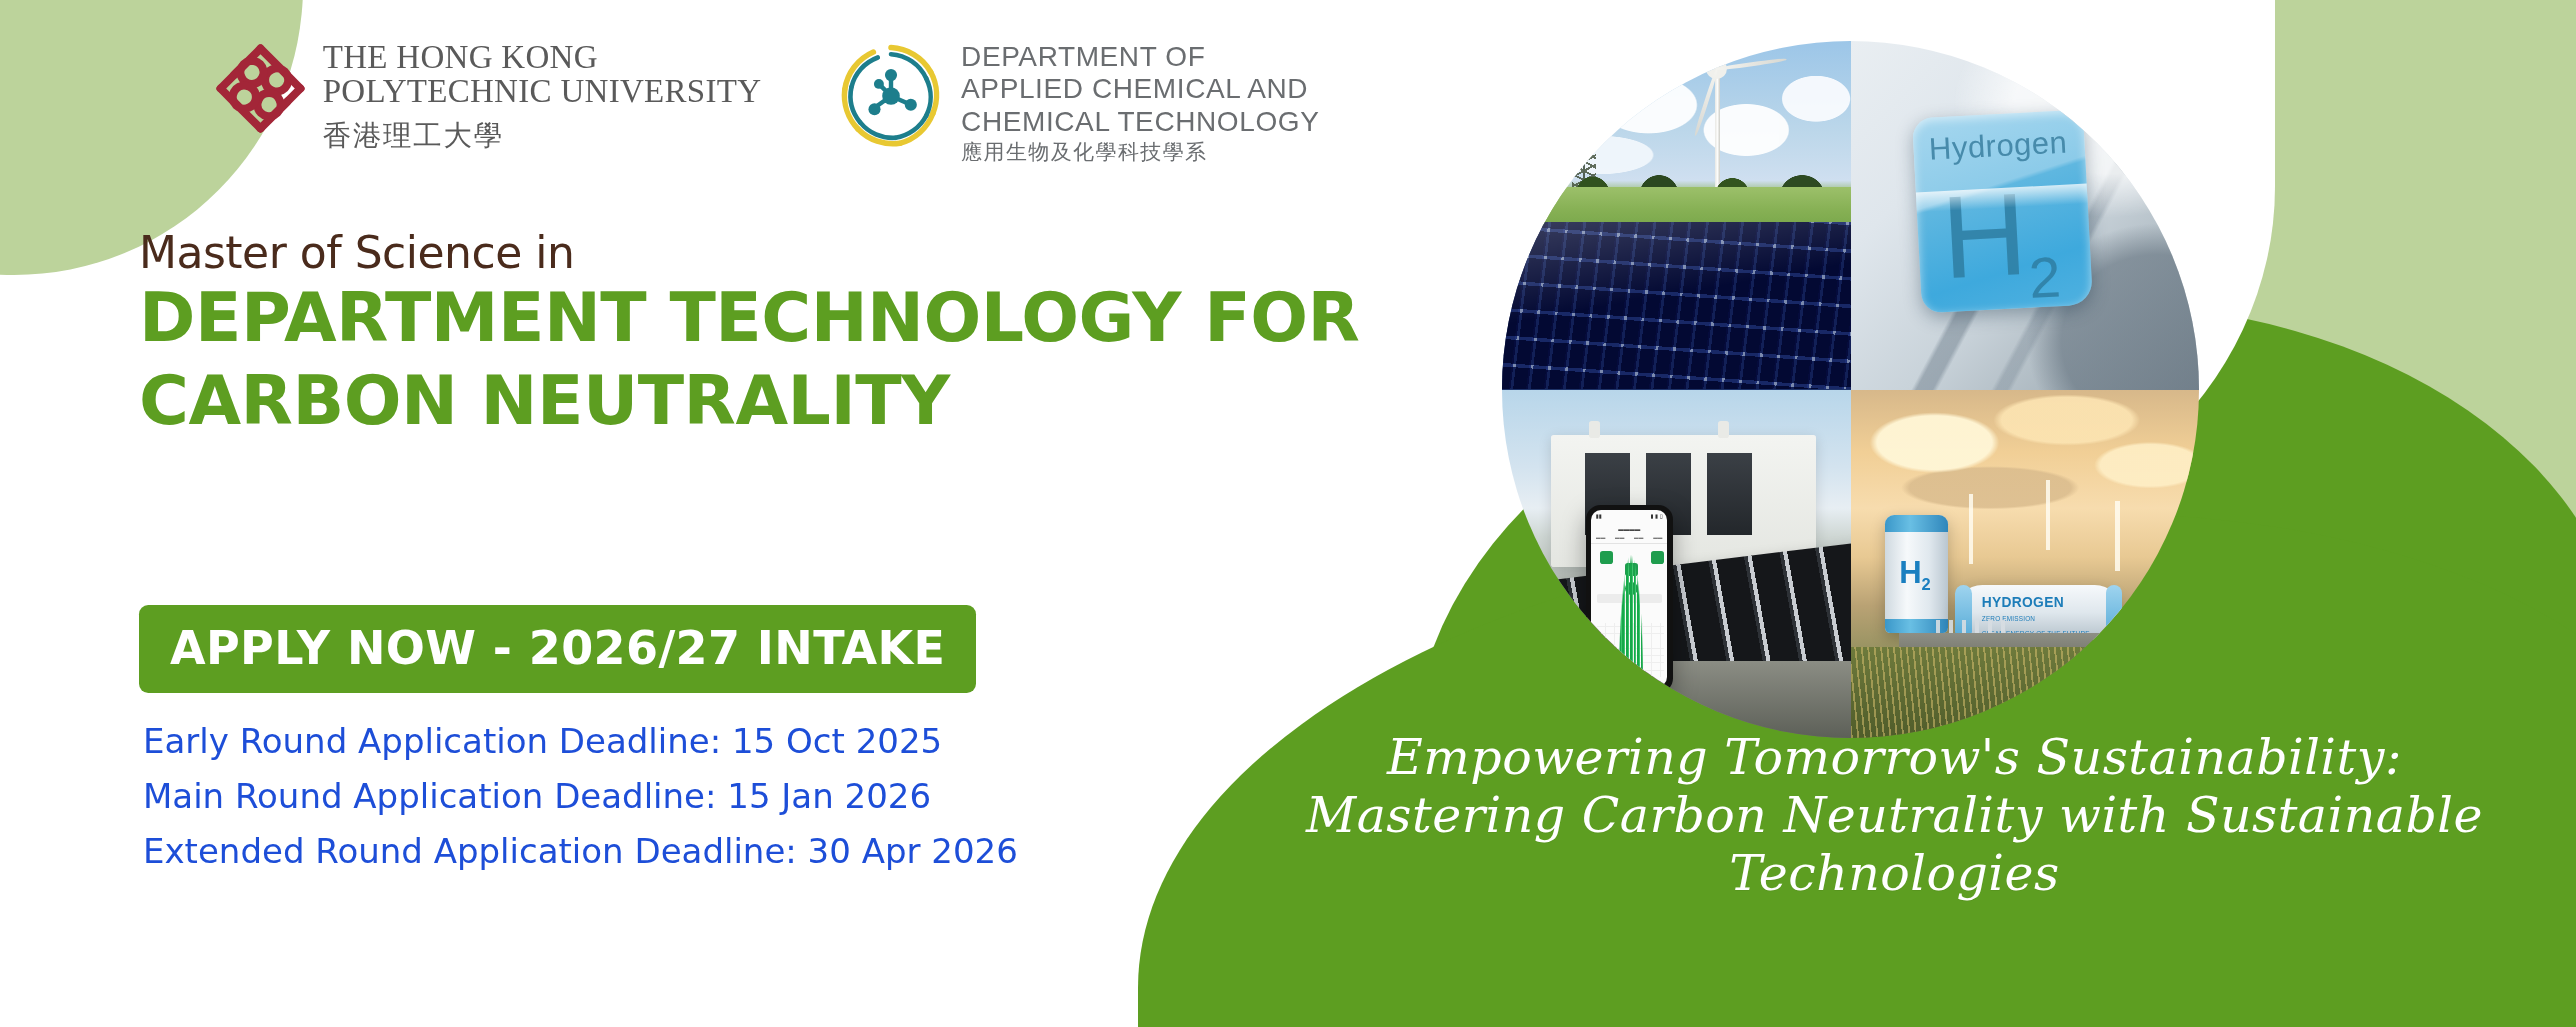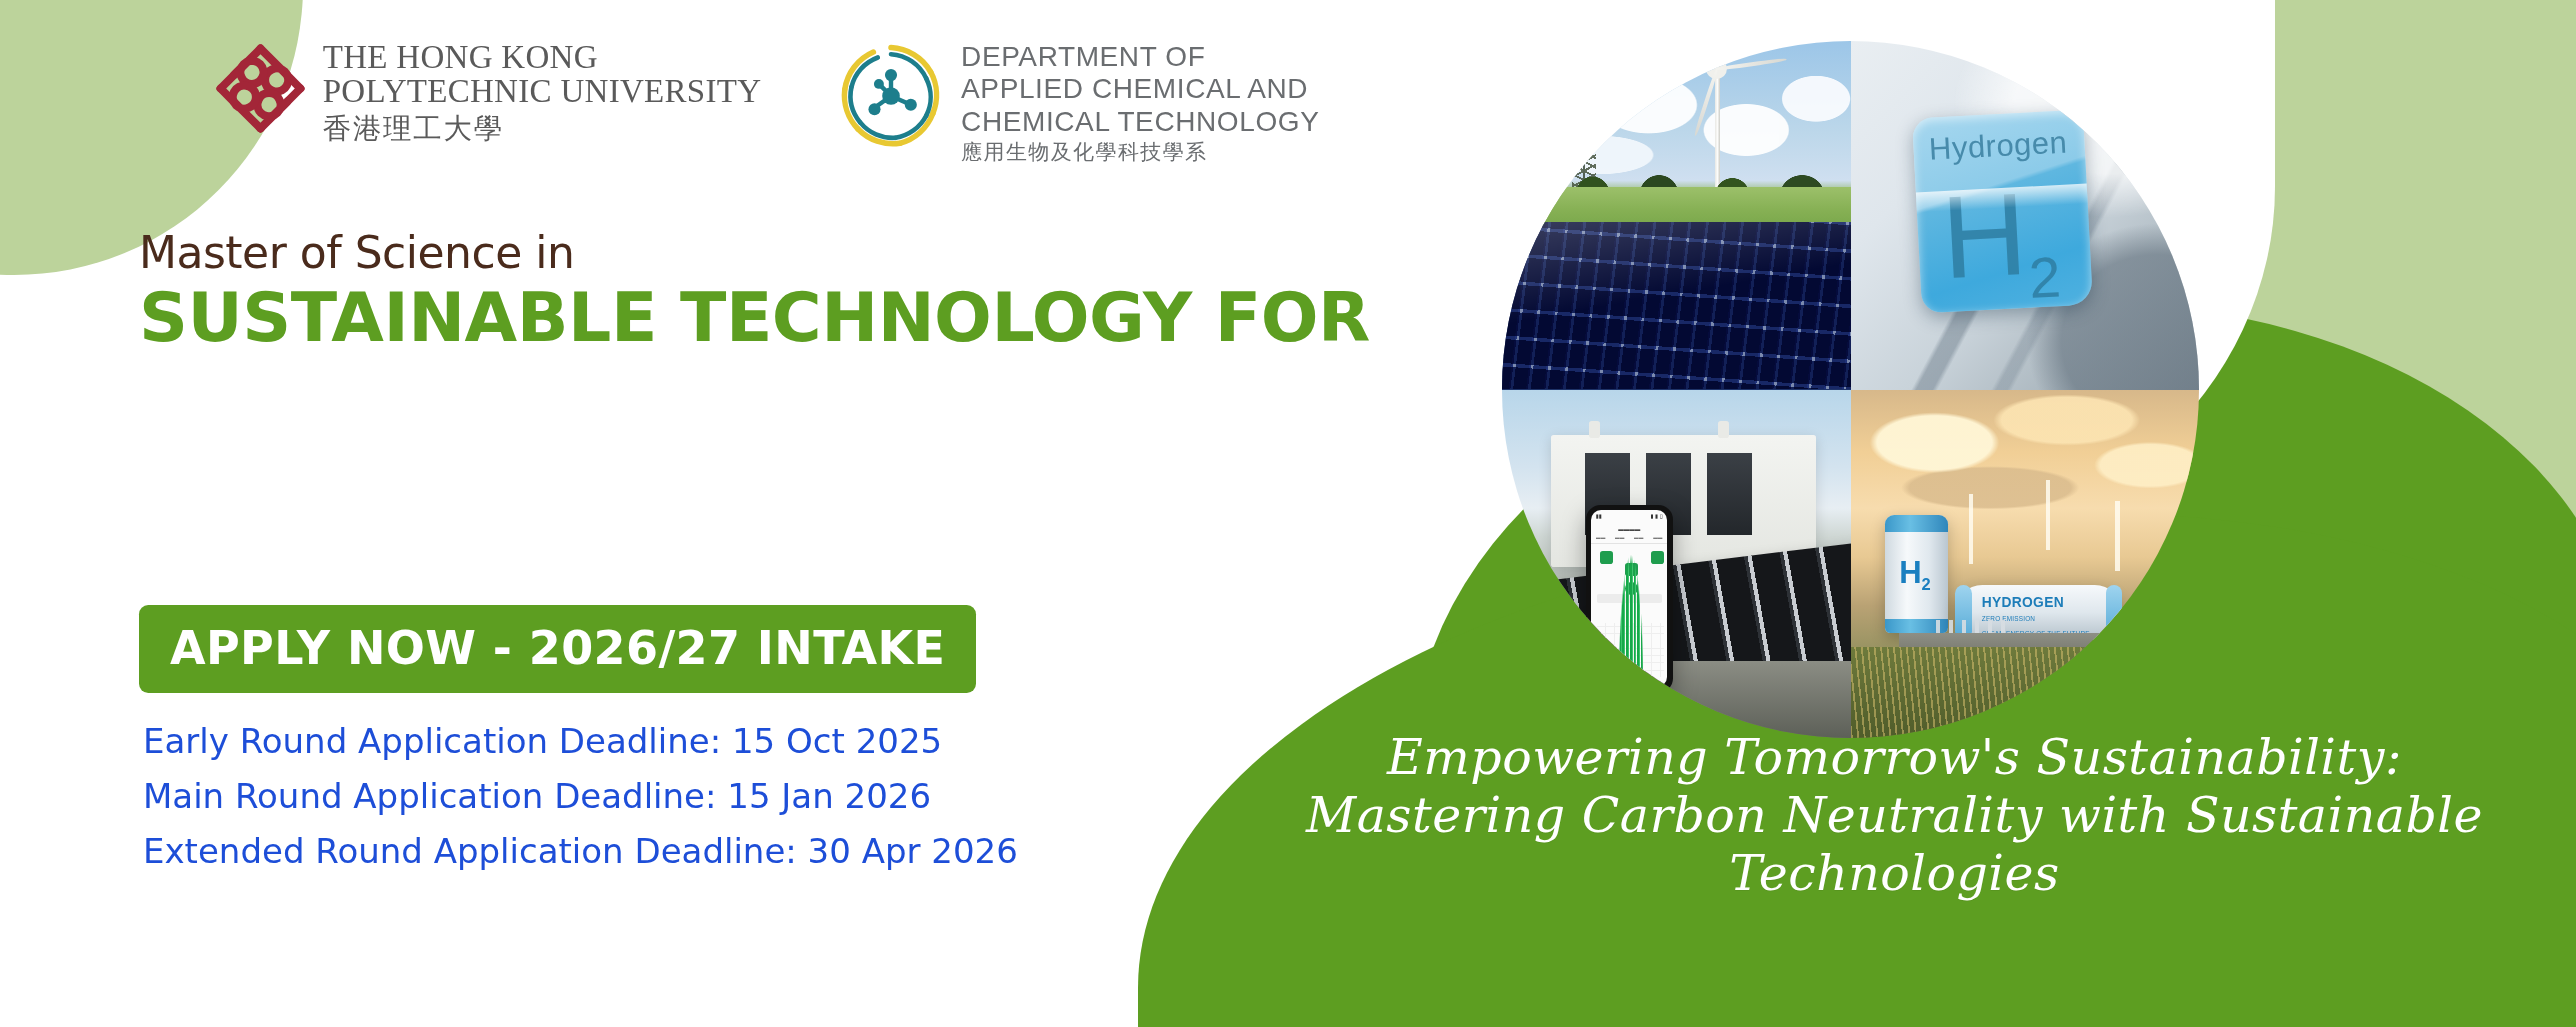--- a/index.html
+++ b/index.html
@@ -185,21 +185,21 @@
     background:repeating-linear-gradient(84deg,rgba(214,190,110,.55) 0 1.8px,transparent 1.8px 6.4px);}
 
   
   #logos{position:absolute;left:213px;top:41px;display:flex;align-items:flex-start;gap:75px;}
   .logo-block{display:flex;gap:14.7px;}
 
   #polyu-mark{width:95px;height:95px;flex:0 0 auto;}
   #polyu-text{line-height:1.02;}
   #polyu-text .l1,#polyu-text .l2{
     font-family:"Liberation Serif",serif;color:#5a5a5a;font-size:33px;letter-spacing:0.3px;white-space:nowrap;}
-  #polyu-text .l3{font-family:"DejaVu Sans",sans-serif;color:#5a5a5a;font-size:28.4px;letter-spacing:1.8px;margin-top:7px;white-space:nowrap;}
+  #polyu-text .l3{font-family:"DejaVu Sans",sans-serif;color:#5a5a5a;font-size:28.4px;letter-spacing:1.8px;margin-top:14px;white-space:nowrap;}
 
   #abct-mark{width:110px;height:110px;flex:0 0 auto;}
   #abct-text{line-height:1.16;font-family:"Liberation Sans",sans-serif;color:#6a6d70;}
   #abct-text div{font-size:28px;letter-spacing:0.6px;white-space:nowrap;}
   #abct-text .cn{font-family:"DejaVu Sans",sans-serif;font-size:21px;letter-spacing:1.4px;margin-top:1.8px;}
 
   
   #headline{position:absolute;left:139px;top:229px;width:1312px;}
   #title-line1{font-size:44px;color:#4a2b1c;font-weight:400;letter-spacing:-0.5px;line-height:1.1;
     font-family:"DejaVu Sans",sans-serif;}
@@ -384,21 +384,22 @@
         <div>APPLIED CHEMICAL AND</div>
         <div>CHEMICAL TECHNOLOGY</div>
         <div class="cn">應用生物及化學科技學系</div>
       </div>
     </div>
 
   </div>
 
   <div id="headline">
     <div id="title-line1">Master of Science in</div>
-    <div id="title-line2">SUSTAINABLE TECHNOLOGY FOR</div>
+    <div id="title-line2">DEPARTMENT TECHNOLOGY FOR</div>
+    <div id="title-line3">CARBON NEUTRALITY</div>
   </div>
 
   <button id="apply-button">APPLY NOW - 2026/27 INTAKE</button>
 
   <div id="deadlines">
     <div>Early Round Application Deadline: 15 Oct 2025</div>
     <div>Main Round Application Deadline: 15 Jan 2026</div>
     <div>Extended Round Application Deadline: 30 Apr 2026</div>
   </div>
 

